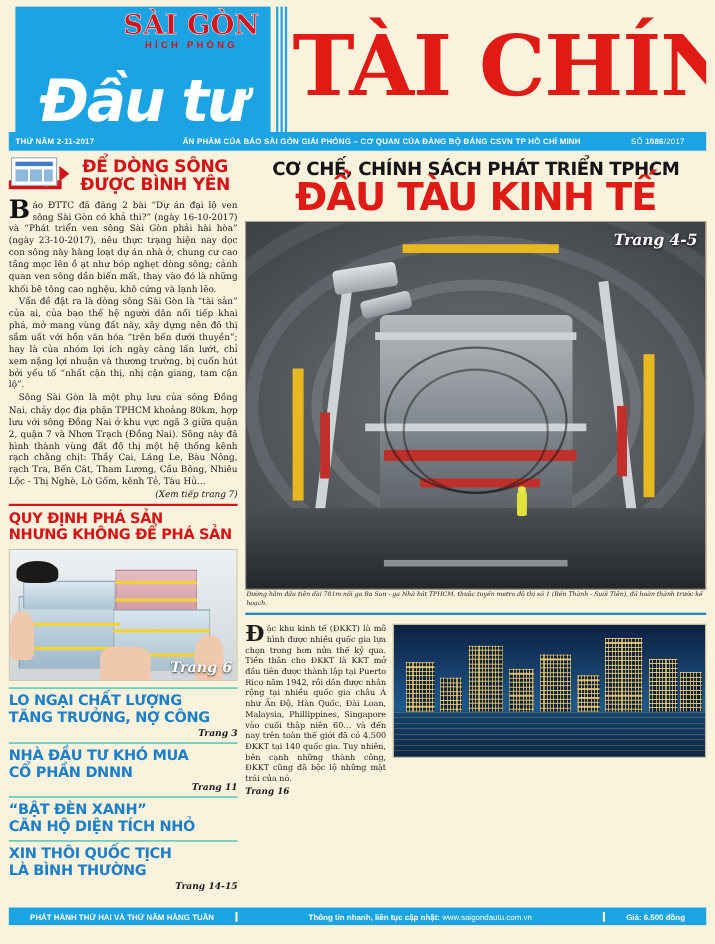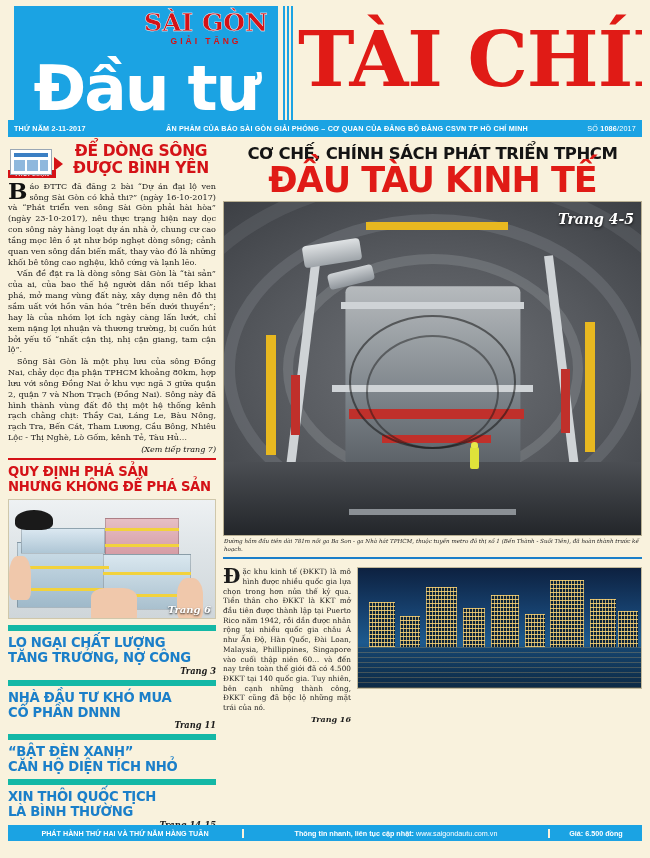--- a/index.html
+++ b/index.html
@@ -9,27 +9,27 @@
     font-family:"Liberation Sans", sans-serif;
     background:#f7f0d8;
     color:#111;
     overflow:hidden;
   }
   .page { position:relative; width:650px; height:858px; background:#f9f2dd; }
 
   
   .masthead { position:relative; height:120px; padding:6px 8px 0 8px; display:flex; align-items:stretch; }
   .logo-block {
-    position:relative; width:264px; background:#1ba3e3; margin-left:6px;
+    position:relative; width:232px; background:#1ba3e3; margin-left:6px;
     display:flex; align-items:flex-end; justify-content:center; overflow:hidden;
   }
   .logo-dautu {
     font-family:"DejaVu Sans", sans-serif;
-    font-weight:bold; 
-    color:#ffffff; font-size:63px; line-height:0.96;
+    font-weight:bold; font-style:italic;
+    color:#ffffff; font-size:53px; line-height:0.96;
     letter-spacing:-2px; padding:0 4px 1px 4px; white-space:nowrap;
   }
   .sg-badge {
     position:absolute; right:4px; top:4px; text-align:center; width:136px;
   }
   .sg-badge .sg-main {
     font-family:"DejaVu Serif", serif; font-weight:bold; color:#d41217;
     font-size:25px; line-height:1; letter-spacing:0px;
     -webkit-text-stroke:0.4px #fff;
   }
@@ -50,31 +50,31 @@
   }
 
   
   .infobar {
     margin:0 8px; height:17px; background:#1ba3e3; color:#fff;
     display:flex; align-items:center; font-size:7.2px; font-weight:bold;
     letter-spacing:0.2px; padding:0 6px;gap:23px;
   }
   .infobar .ib-left { width:120px; }
   .infobar .ib-mid { flex:1; text-align:center; }
-  .infobar .ib-right { width:76px; text-align:right; font-weight:normal; }
+  .infobar .ib-right { width:76px; text-align:center; font-weight:normal; }
   .infobar .ib-right b { font-weight:bold; }
 
   
   .content { display:flex; padding:6px 8px 0 8px; gap:7px; height:700px; }
   .col-left { width:208px; display:flex; flex-direction:column; }
   .col-right { flex:1; display:flex; flex-direction:column; }
 
   
   .editorial { border-bottom:2px solid #d41217; padding-bottom:4px; }
-  .ed-head { display:flex; align-items:flex-end; gap:4px; margin-bottom:3px; }
+  .ed-head { display:flex; align-items:flex-start; gap:4px; margin-bottom:3px; }
   .badge-thoiluan { width:54px; flex:0 0 54px; position:relative; }
   .badge-thoiluan .bsheet {
     width:42px; height:26px; background:#fff; border:1px solid #9aa7b5;
     position:relative; margin-left:2px;
   }
   .badge-thoiluan .bsheet:before {
     content:""; position:absolute; left:3px; top:3px; right:3px; height:4px; background:#3b7fc4;
   }
   .badge-thoiluan .bsheet:after {
     content:""; position:absolute; left:3px; top:10px; right:3px; bottom:3px;
@@ -102,21 +102,21 @@
   .ed-body p.first { text-indent:0; }
   .dropcap {
     float:left; font-family:"DejaVu Serif", serif; font-weight:bold;
     font-size:23px; line-height:0.82; margin:1px 2px 0 0; color:#111;
   }
   .ed-cont { text-align:right; font-style:italic; font-size:8px; margin-top:2px;
     font-family:"DejaVu Serif", serif; }
 
   
   .hl {
-    padding:5px 0 4px 0; border-bottom:6px solid #14b8a6;
+    padding:5px 0 4px 0; border-bottom:1px solid #14b8a6;
   }
   .hl:last-child { border-bottom:none; }
   .hl-red { color:#d41217; }
   .hl-blue { color:#1b7fc9; }
   .hl-text {
     font-family:"DejaVu Sans", sans-serif; font-weight:bold;
     font-size:13.2px; line-height:1.13; letter-spacing:-0.3px;
   }
   .hl-page {
     text-align:right; font-style:italic; font-weight:bold; font-size:8.3px;
@@ -127,21 +127,21 @@
     background:linear-gradient(180deg,#eef1f3 0%,#dfe5e8 40%,#cfd6da 100%);
     border:1px solid #cfc7ab;
   }
   .pm-hand {
     position:absolute; background:#f0c8ab; border-radius:40% 40% 20% 20%;
   }
   .pm-stack { position:absolute; border:1px solid rgba(0,0,0,.18); }
   .pm-band { position:absolute; background:#f2d23c; }
   .trang-tag {
     position:absolute; right:4px; bottom:3px; color:#fff; font-style:italic;
-    font-weight:bold; font-size:10px; text-shadow:0 1px 2px rgba(0,0,0,.8);
+    font-weight:bold; font-size:13px; text-shadow:0 1px 2px rgba(0,0,0,.8);
     font-family:"DejaVu Serif", serif;
   }
 
   
   .kicker {
     text-align:center; font-family:"DejaVu Sans", sans-serif; font-weight:bold;
     color:#141414; font-size:16.5px; letter-spacing:-0.4px; line-height:1.1;
     margin-top:2px;
   }
   .mainhead {
@@ -213,21 +213,21 @@
   .sec-body-wrap { display:flex; gap:6px; margin-top:4px; }
   .sec-text {
     width:128px; font-family:"DejaVu Serif", serif; font-size:7.3px;
     line-height:1.33; text-align:justify; color:#1b1b1b;
   }
   .sec-text .dropcap2 {
     float:left; font-weight:bold; font-size:20px; line-height:0.8;
     margin:1px 2px 0 0;
   }
   .sec-text .trang16 {
-    display:block; text-align:right; font-style:italic; font-weight:bold;
+    display:block; font-style:italic; font-weight:bold;
     font-size:8px; margin-top:1px;
   }
   .photo-city {
     flex:1; height:122px; position:relative; overflow:hidden;
     background:linear-gradient(180deg,#0d2140 0%,#16406d 35%,#1d5a8e 62%,#0e2c4c 100%);
     border:1px solid #c2b99c;
   }
   .tower { position:absolute; bottom:34%; background:#0a2238; }
   .tower i {
     position:absolute; inset:0;
@@ -242,35 +242,35 @@
     content:""; position:absolute; inset:0;
     background:repeating-linear-gradient(180deg, rgba(255,200,110,.22) 0 1px, transparent 1px 5px);
   }
 
   
   .footer {
     position:absolute; left:8px; right:8px; bottom:17px; height:16px;
     background:#1ba3e3; color:#fff; display:flex; align-items:center;
     font-size:7.2px; font-weight:bold;
   }
-  .footer .f1 { width:236px; text-align:center; border-right:2px solid #f9f2dd; }
+  .footer .f1 { width:208px; text-align:center; border-right:2px solid #f9f2dd; }
   .footer .f2 { flex:1; text-align:center; border-right:2px solid #f9f2dd; }
   .footer .f2 span { font-weight:normal; }
   .footer .f3 { width:92px; text-align:center; }
 </style>
 </head>
 <body>
 
 <div class="page">
 
   <div class="masthead">
     <div class="logo-block">
       <div class="sg-badge">
         <div class="sg-main">SÀI GÒN</div>
-        <div class="sg-sub">GIẢI TĂNG</div>
+        <div class="sg-sub">HÍCH PHÓNG</div>
       </div>
       <div class="logo-dautu">Đầu tư</div>
     </div>
     <div class="rule-cols">
       <i></i>
         <i></i>
         <i></i>
     </div>
     <div class="title-tc">
       <span>TÀI CHÍNH</span>

